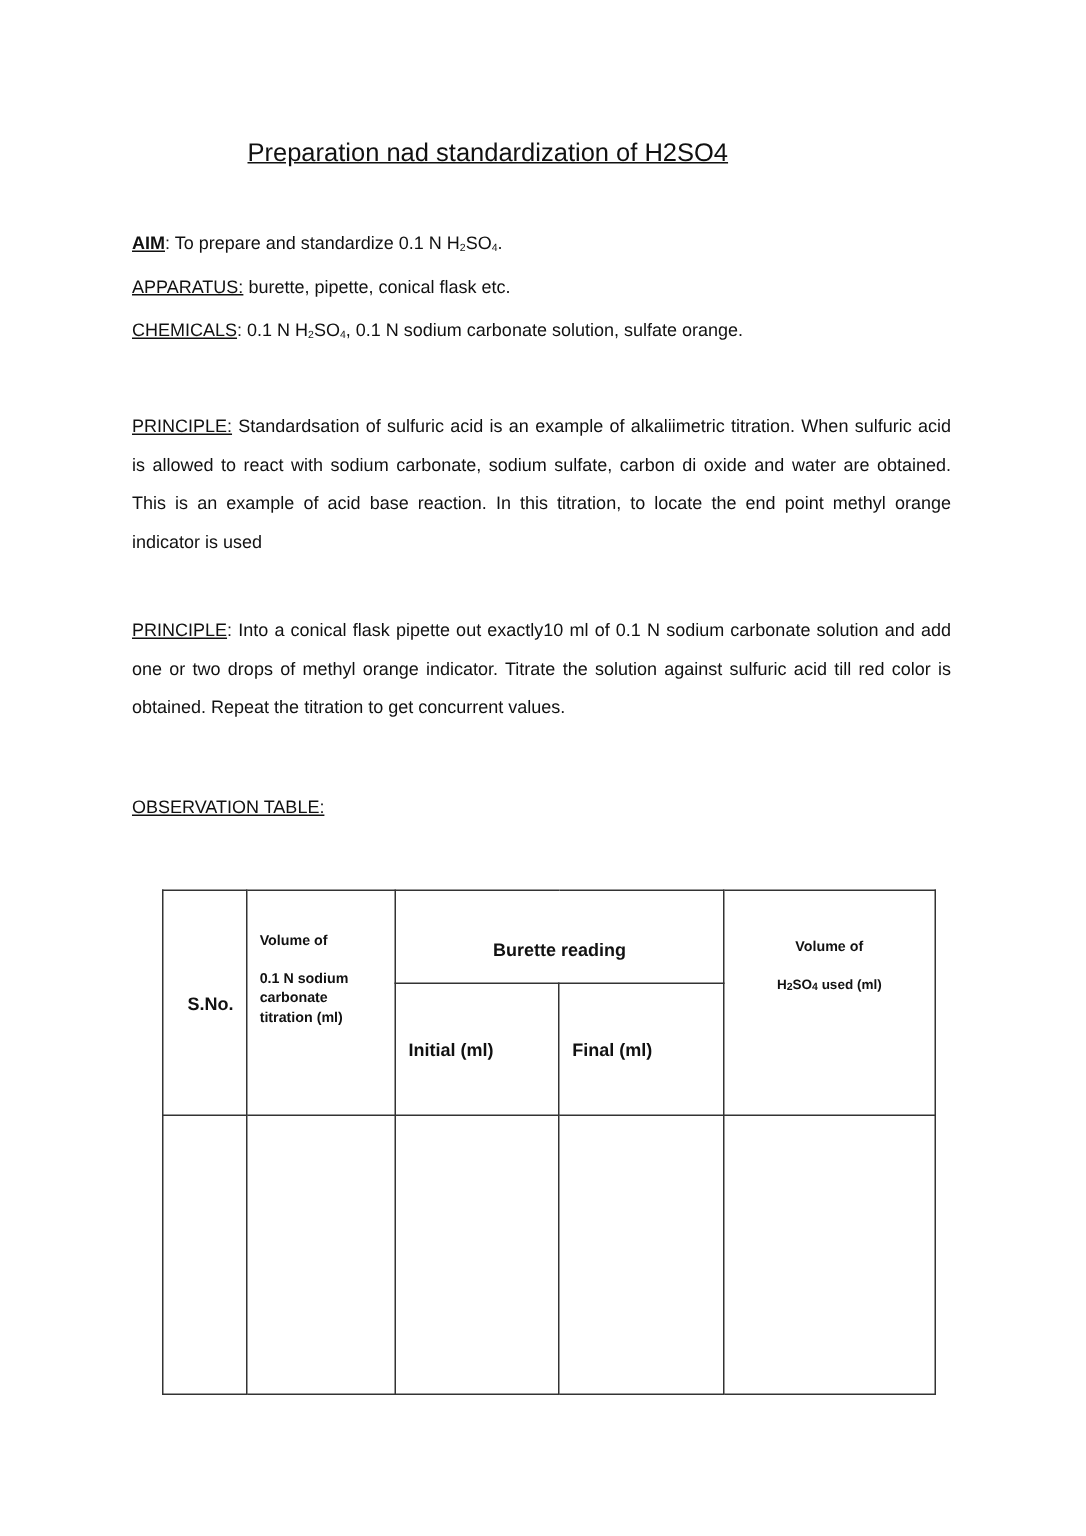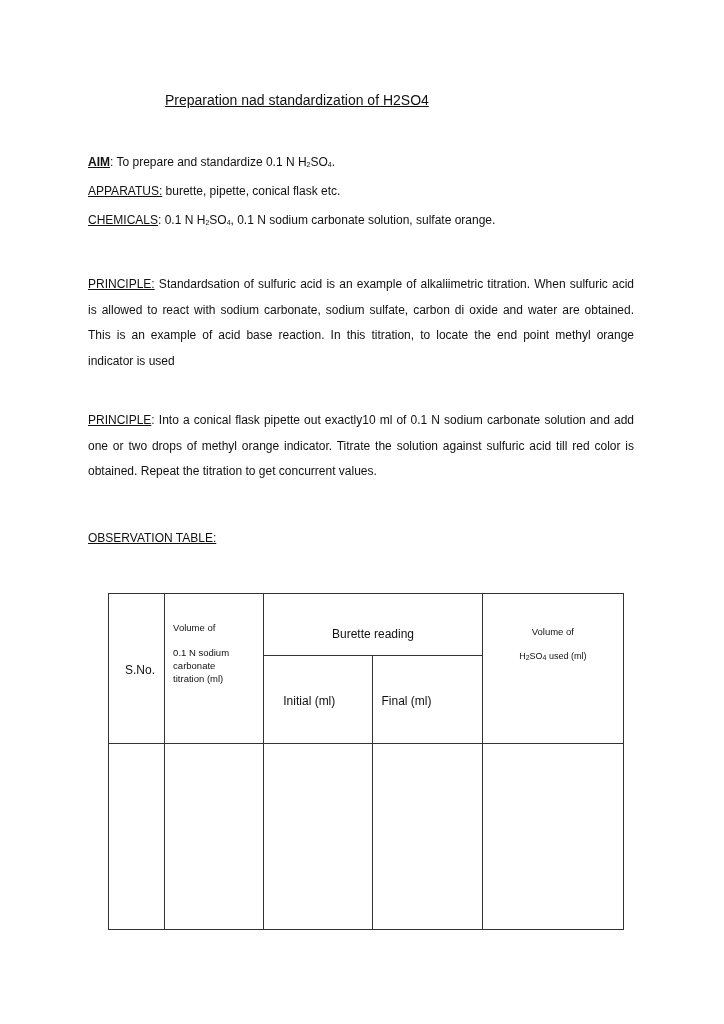--- a/index.html
+++ b/index.html
@@ -1,26 +1,26 @@
 <!DOCTYPE html>
 <html><head>
 <meta charset="utf-8">
 <style>
   html, body { margin:0; padding:0; background:#ffffff; }
   body { width:724px; height:1024px; position:relative; overflow:hidden;
          font-family:"Liberation Sans", sans-serif; color:#111; }
   .abs { position:absolute; }
   .u { text-decoration:underline; }
-  .title { left:165px; top:92px; font-size:14px; }
+  .title { left:165px; top:92px; font-size:17px; }
   .line { font-size:12px; left:88px; }
   .para { left:88px; width:546px; font-size:12px; line-height:25.5px; text-align:justify; }
   sub { font-size:7px; vertical-align:-1px; line-height:0; }
   table.obs { position:absolute; left:108px; top:593px; width:516px; height:337px;
               border-collapse:collapse; }
-  table.obs td { border:1.5px solid #333; vertical-align:top; padding:0; }
+  table.obs td { border:1.5px solid #333; vertical-align:top; padding:0;font-weight:bold; }
   .hdr-sm { font-size:9.5px; line-height:13px; }
   .hdr { font-size:12px; }
 </style>
 </head>
 <body>
 
 <div class="abs title">
   <span class="u">Preparation nad standardization of H2SO4</span>
 </div>
 
@@ -65,21 +65,21 @@
     <td colspan="2" style="text-align:center; vertical-align:middle;">
       <span class="hdr" style="position:relative; top:8px;margin-top:24px;">Burette reading</span>
     </td>
     <td rowspan="2" style="width:140px;">
       <div class="hdr-sm" style="text-align:center; margin-top:31px;">Volume of</div>
       <div class="hdr-sm" style="text-align:center; margin-top:12px; font-size:9px;"><span>H</span><sub>2</sub><span>SO</span><sub>4</sub><span> used (ml)</span></div>
     </td>
   </tr>
   <tr style="height:88px;">
     <td style="width:108px; vertical-align:middle;">
-      <span class="hdr" style="margin-left:19px;">Initial (ml)</span>
+      <span class="hdr" style="margin-left:8px;">Initial (ml)</span>
     </td>
     <td style="width:108px; vertical-align:middle;">
       <span class="hdr" style="margin-left:8px;">Final (ml)</span>
     </td>
   </tr>
   <tr>
     <td></td>
     <td></td>
     <td></td>
     <td></td>

